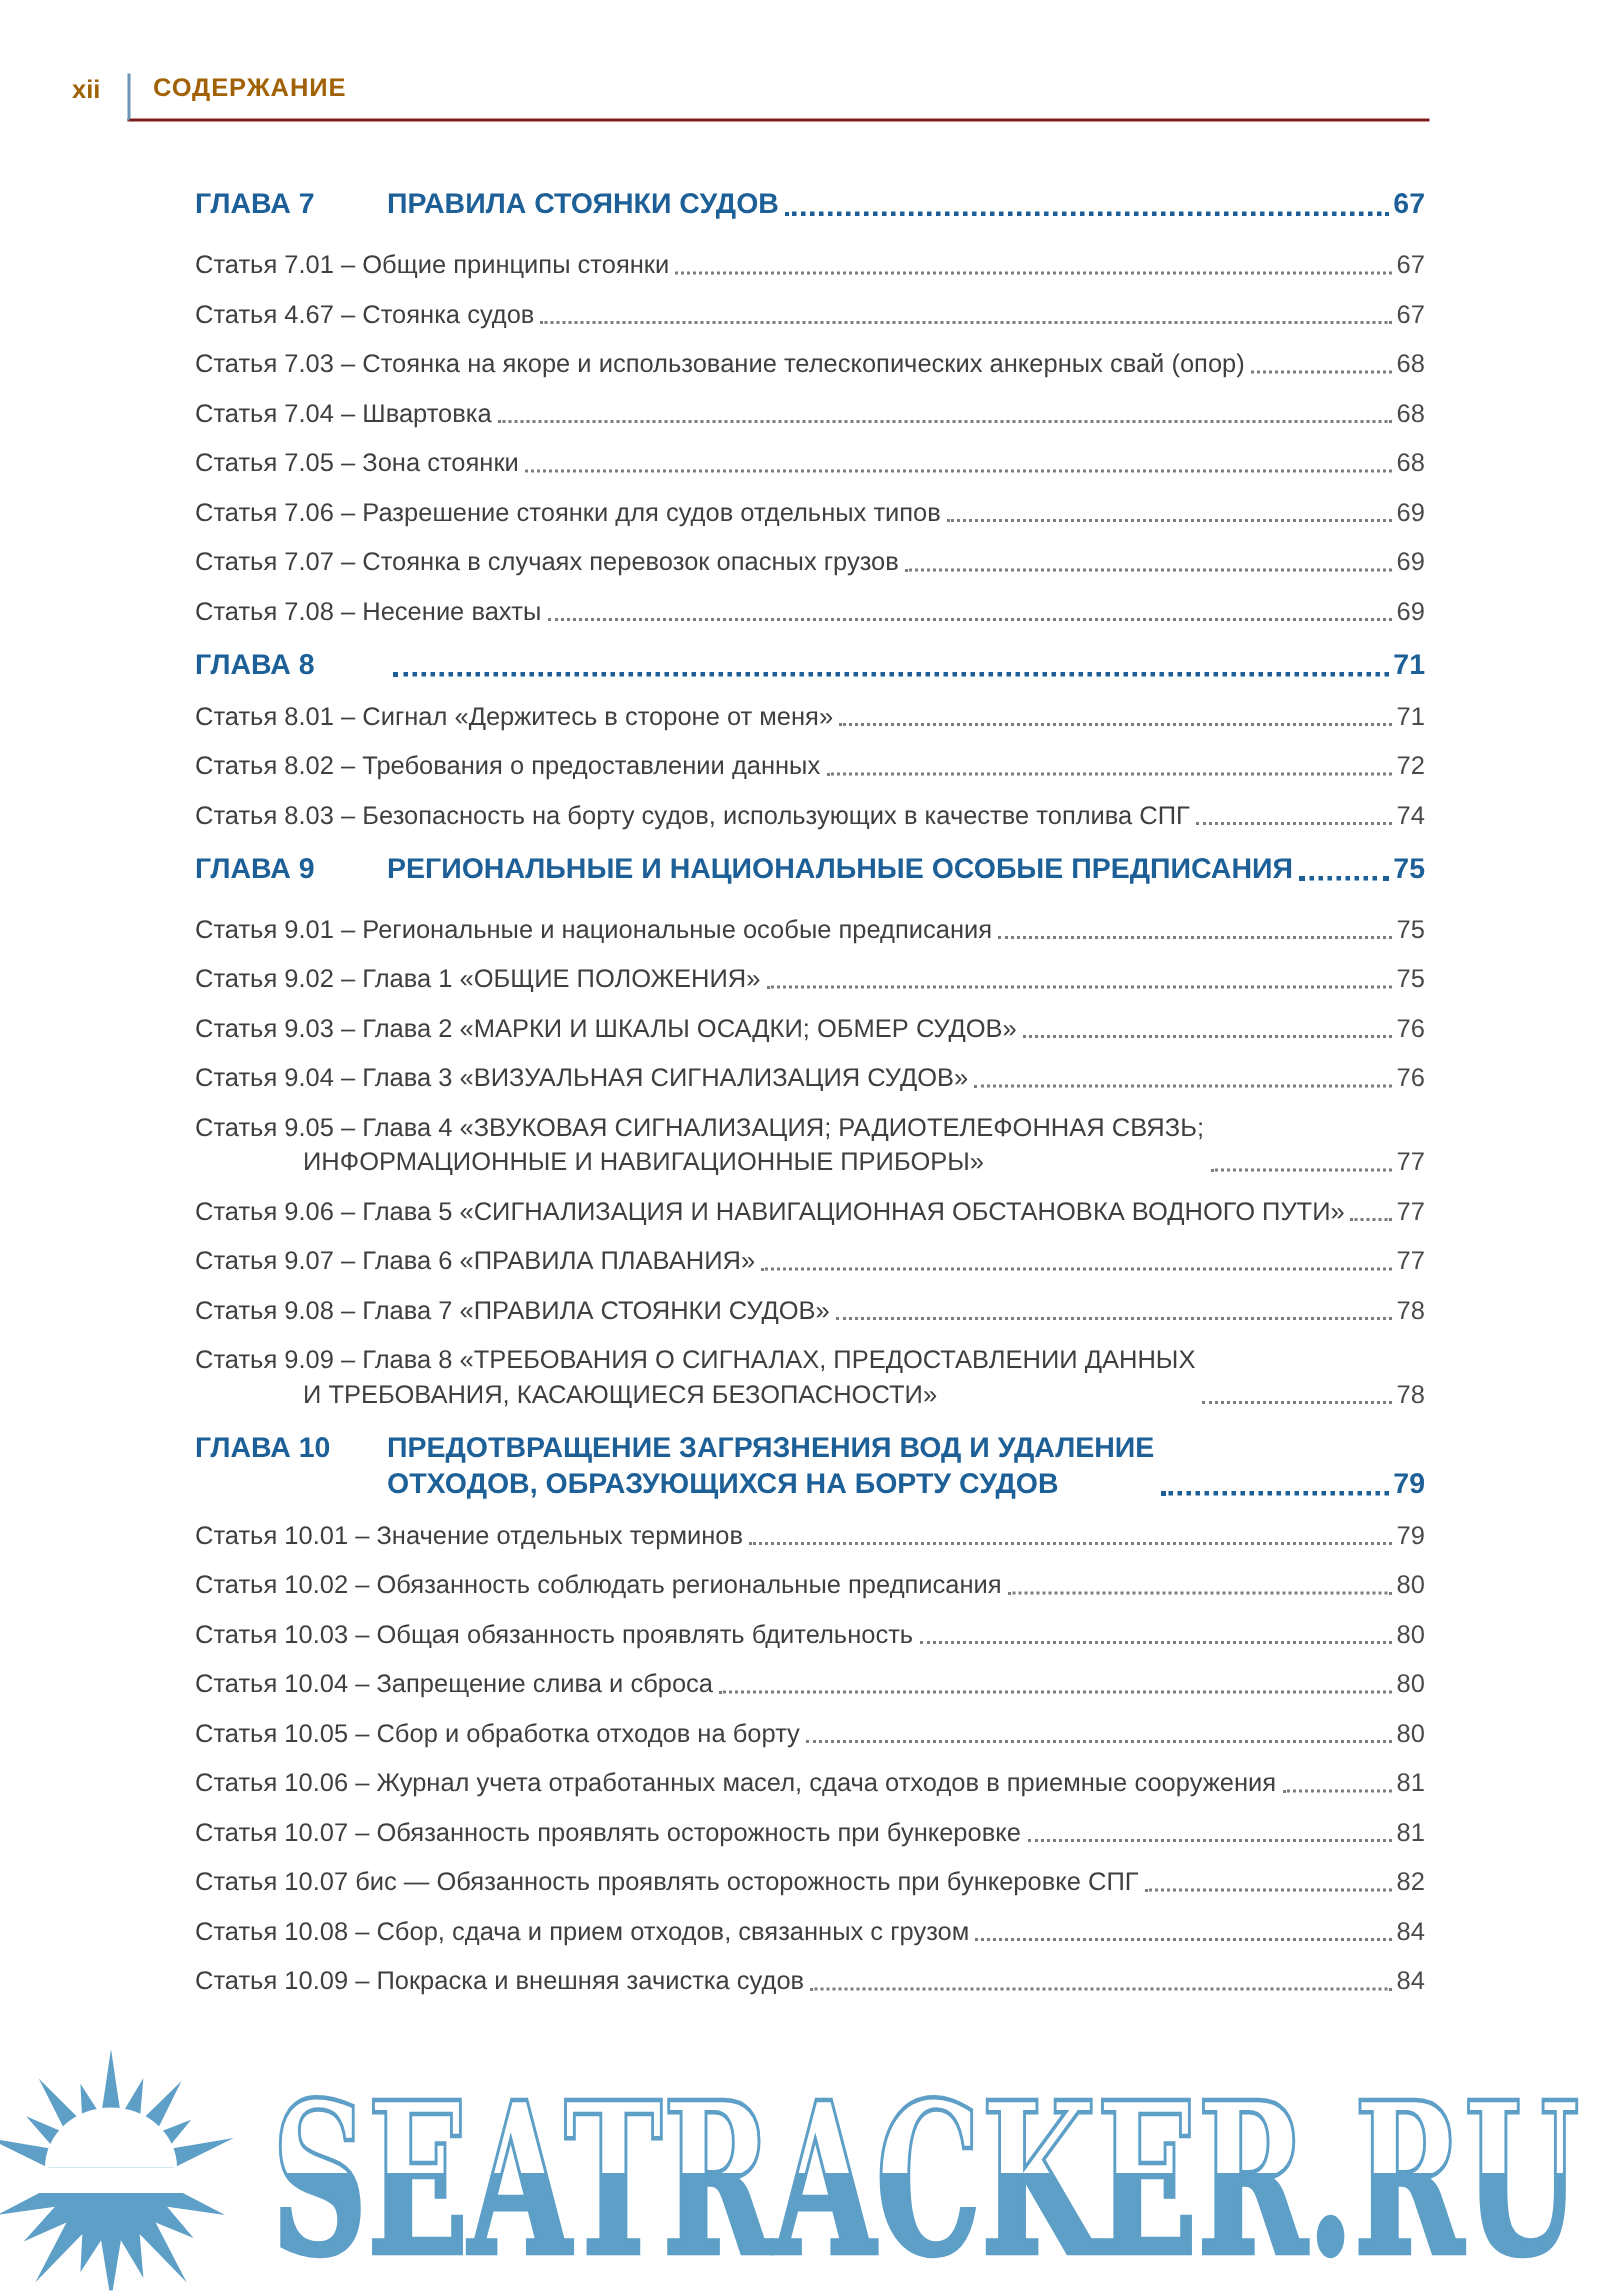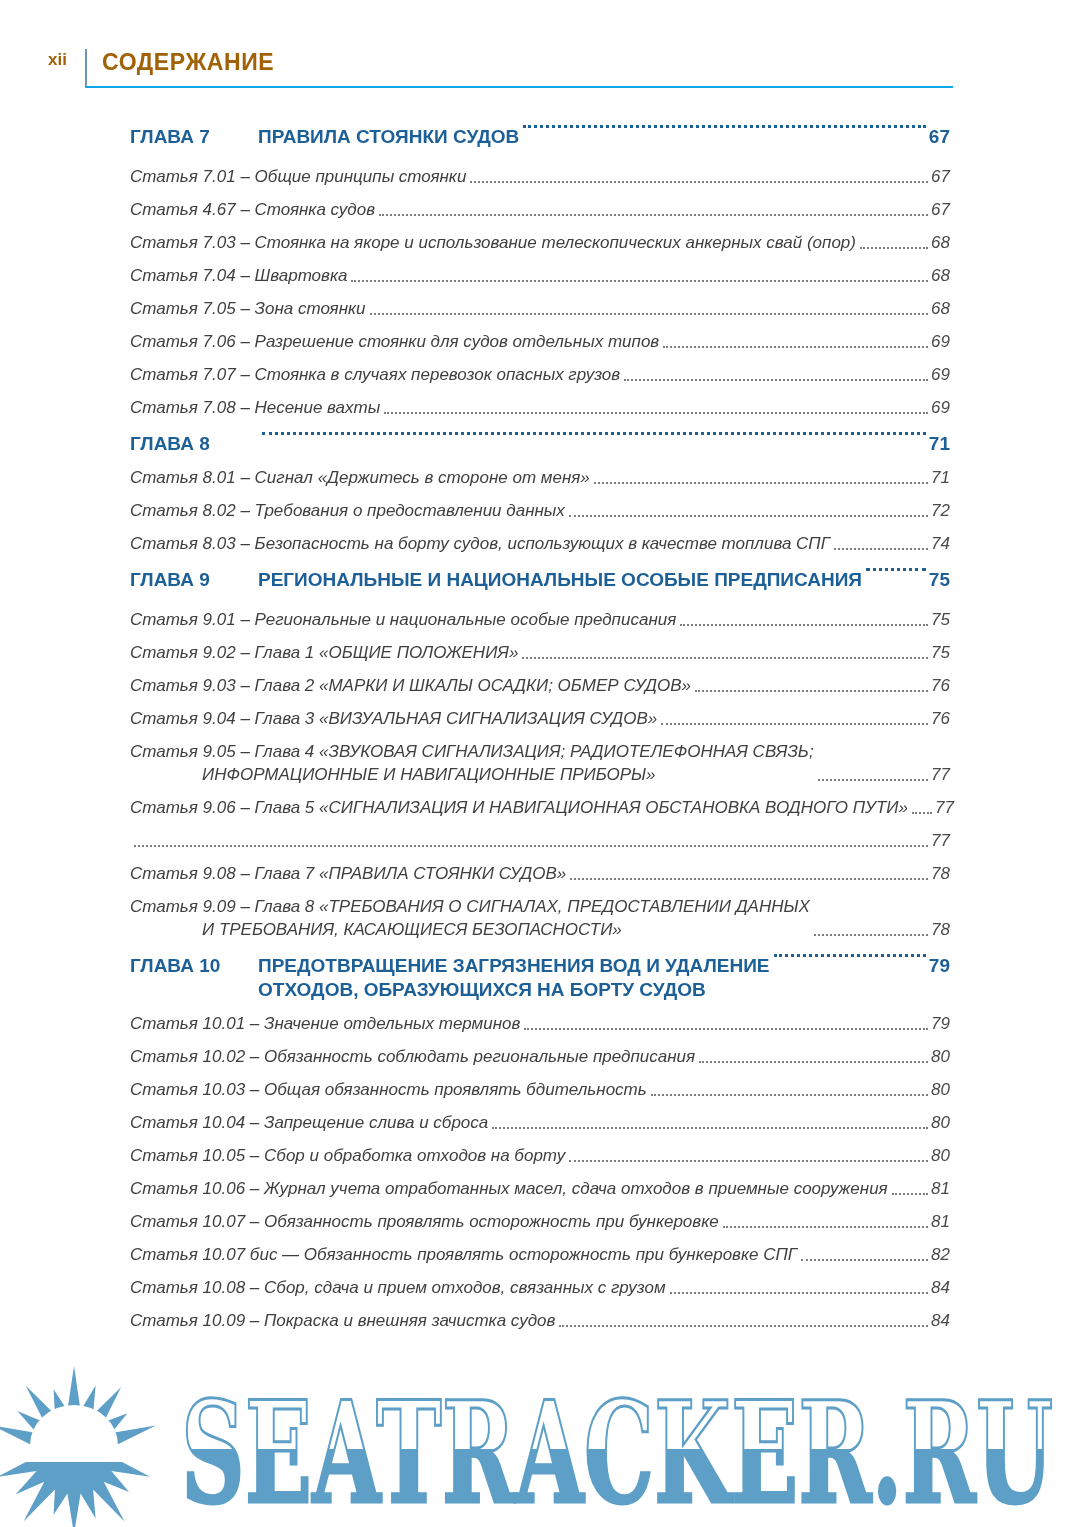--- a/index.html
+++ b/index.html
@@ -25,35 +25,35 @@
     color: #a16207;
   }
   .folio {
     flex: none; width: 37px;
     font-size: 17px; font-weight: bold;
     padding-top: 1px;
   }
   .header-box {
     flex: 1;
     border-left: 2px solid #6d94b5;
-    border-bottom: 2px solid #0ea5e9;
+    border-bottom: 2px solid #7f1d1d;
     padding: 0 0 10px 15px;
-    font-size: 23px; font-weight: bold;
+    font-size: 17px; font-weight: bold;
     letter-spacing: 0.6px;
   }
 
   
   .toc {
     position: absolute;
     left: 130px; top: 96px;
     width: 820px;
   }
   .ch-row {
     display: flex;
-    align-items: flex-start;
+    align-items: flex-end;
     color: #1d5f97;
     font-size: 19px;
     font-weight: bold;
     line-height: 24px;
     margin-top: 14px;
     margin-bottom: 18px;
   }
   .ch-row:first-child { margin-top: 29px; }
   .ch-row.two-line { margin-bottom: 12px; }
   .ch-label {
@@ -61,21 +61,20 @@
     align-self: flex-start;
   }
   .ch-title .line { display: block; white-space: nowrap; }
   .art-row {
     display: flex;
     align-items: flex-end;
     color: #3f3f3f;
     font-size: 17px;
     line-height: 20px;
     margin-bottom: 13px;
-    font-style: italic;
   }
   .art-label .line { display: block; white-space: nowrap; }
   .art-label .line.cont { padding-left: 72px; margin-top: 3px; }
   .dots {
     flex: 1;
     margin: 0 3px 4px 4px;
     min-width: 20px;
   }
   .ch-dots  { border-bottom: 3px dotted #1d5f97; margin-bottom: 5px; }
   .art-dots { border-bottom: 2px dotted #7d7d7d; }
@@ -242,20 +241,23 @@
     <span class="art-page">77</span>
   </div>
       <div class="art-row">
     <span class="art-label">
           <span class="line">Статья 9.06 – Глава 5 «СИГНАЛИЗАЦИЯ И НАВИГАЦИОННАЯ ОБСТАНОВКА ВОДНОГО ПУТИ»</span>
         </span>
     <span class="dots art-dots"></span>
     <span class="art-page">77</span>
   </div>
       <div class="art-row">
+    <span class="art-label">
+          <span class="line">Статья 9.07 – Глава 6 «ПРАВИЛА ПЛАВАНИЯ»</span>
+        </span>
     <span class="dots art-dots"></span>
     <span class="art-page">77</span>
   </div>
       <div class="art-row">
     <span class="art-label">
           <span class="line">Статья 9.08 – Глава 7 «ПРАВИЛА СТОЯНКИ СУДОВ»</span>
         </span>
     <span class="dots art-dots"></span>
     <span class="art-page">78</span>
   </div>

